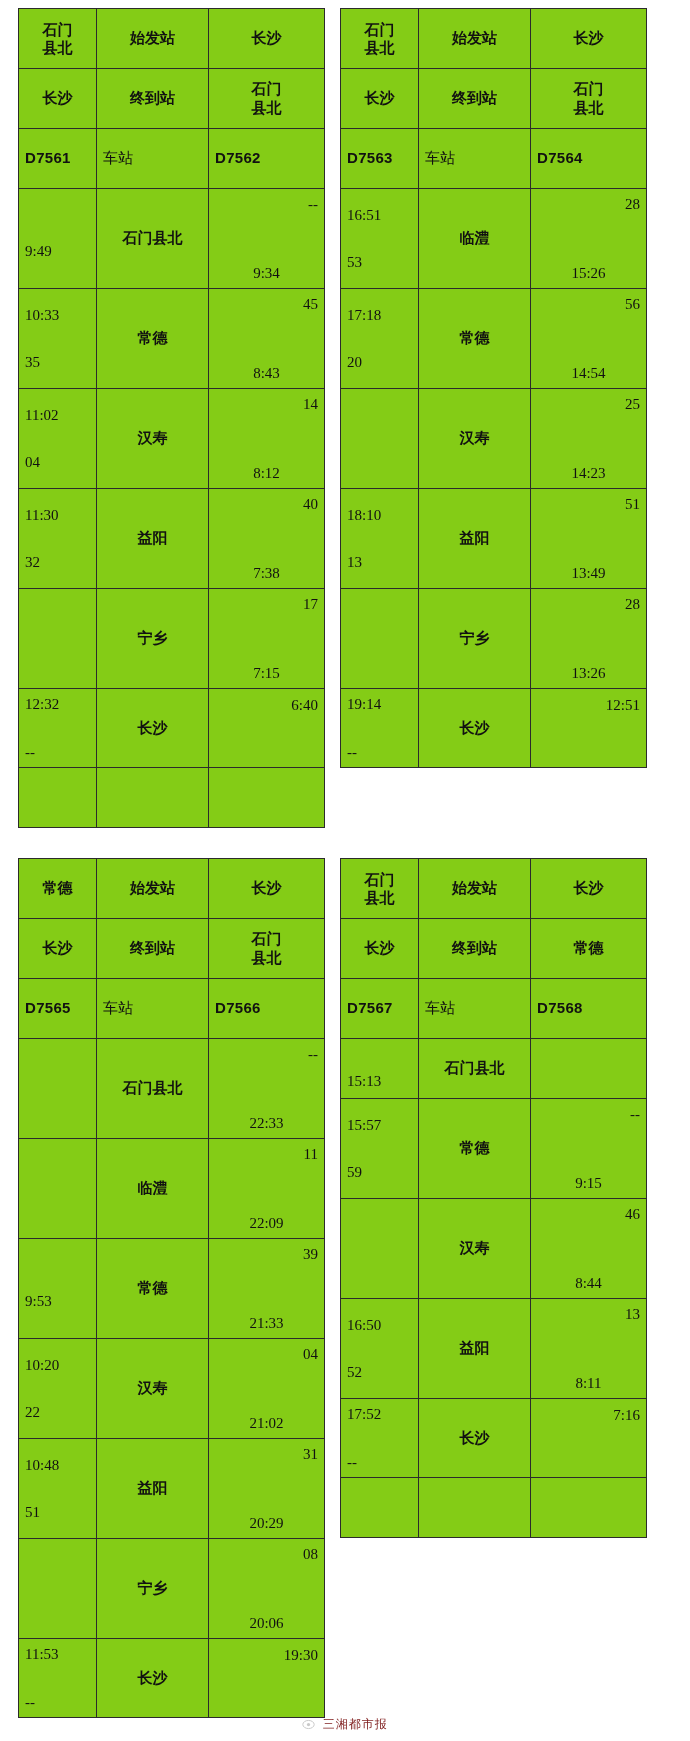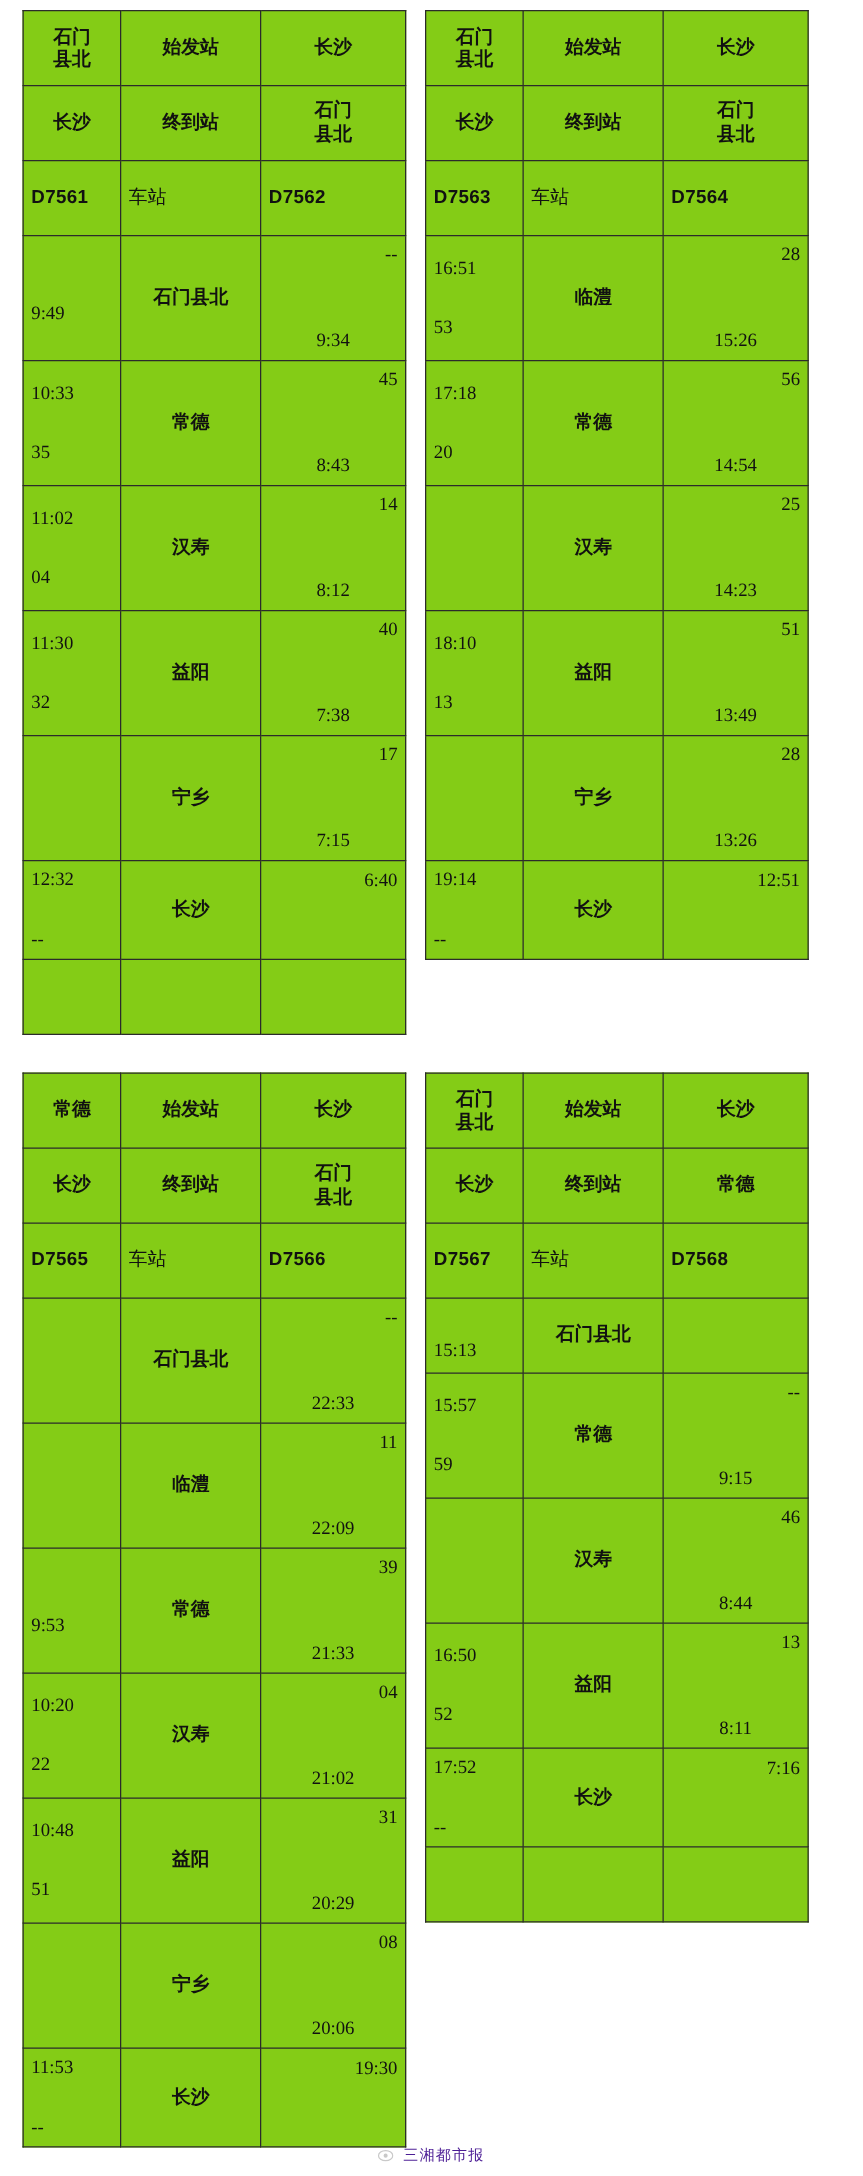--- a/index.html
+++ b/index.html
@@ -81,21 +81,21 @@
   .tright .l2 { text-align: center; margin-top: 46px; }
   .empty { height: 60px; }
 
   .footer {
     position: absolute;
     left: 0;
     bottom: 8px;
     width: 100%;
     text-align: center;
     font-size: 12px;
-    color: #4c1d95;
+    color: #7f1d1d;
   }
   .footer .wb {
     display: inline-block;
     font-size: 12px;
     vertical-align: middle;
     letter-spacing: 1px;
   }
   .footer .eye {
     display: inline-block;
     width: 13px;

